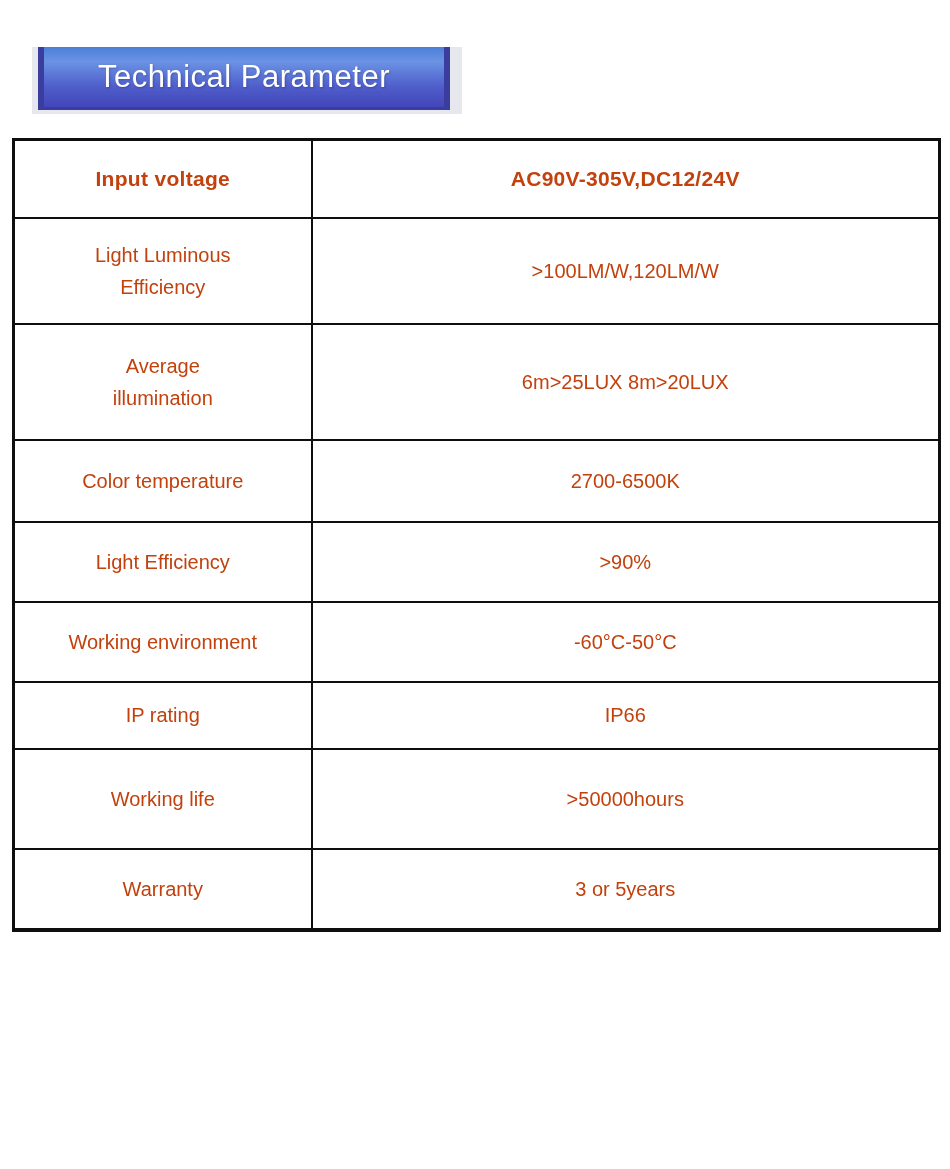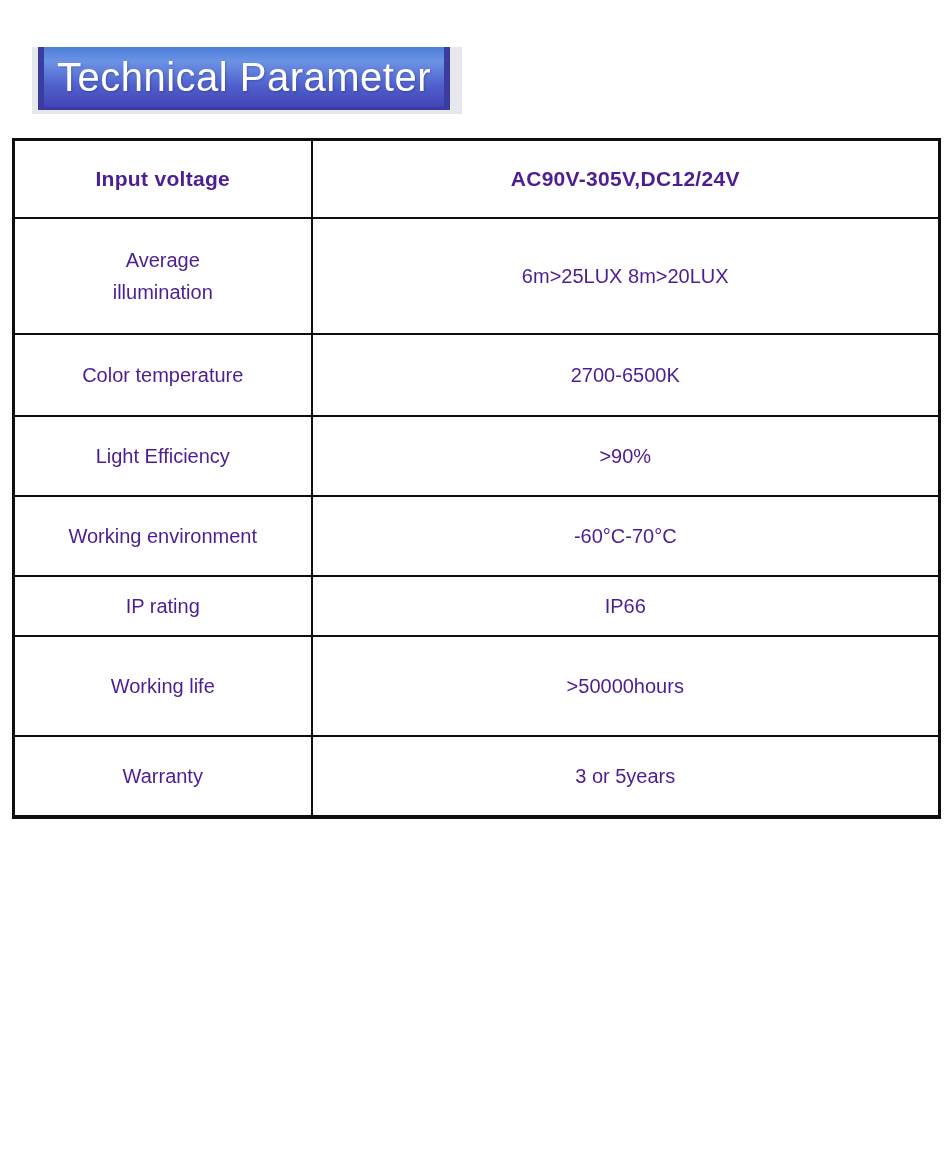--- a/index.html
+++ b/index.html
@@ -25,58 +25,58 @@
       var(--gradient-light, #6b93e4) 24%,
       var(--gradient-mid, #4f5ecb) 66%,
       var(--gradient-bottom, #4345b8) 100%);
     border-left: 6px solid var(--edge, #3b3d9e);
     border-right: 6px solid var(--edge, #3b3d9e);
     border-bottom: 3px solid var(--edge, #3b3d9e);
     display: flex; align-items: center; justify-content: center;
   }
   .banner .title {
     color: var(--title-text, #ffffff);
-    font-size: 40px;
+    font-size: 31px;
     font-weight: 400;
     letter-spacing: 0.5px;
     margin: 10px;
     text-shadow: 1px 1px 2px rgba(10,10,60,0.25);
     text-align: right;
   }
 
   
   table.spec {
     position: absolute;
     top: 138px; left: 12px;
     width: 926px;
     border-collapse: collapse;
     table-layout: fixed;
   }
   table.spec { border: 3px solid #0e0e0e; border-bottom-width: 4px; }
   table.spec td {
     border: 2px solid #0e0e0e;
     text-align: center;
     vertical-align: middle;
-    color: #4c1d95;
+    color: #c2410c;
     font-size: 20px;
     line-height: 1.6;
     padding: 4px 10px;
   }
   td.label { width: 298px; white-space: pre-line; }
   td.value { width: 628px; }
 
   tr.r1  { height: 78px;  }
   tr.r2  { height: 106px; }
   tr.r3  { height: 83px;  }
   tr.r4  { height: 116px; }
   tr.r5  { height: 107px; }
   tr.r6  { height: 82px;  }
   tr.r7  { height: 80px;  }
   tr.r8  { height: 80px;  }
-  tr.r9  { height: 60px;  }
+  tr.r9  { height: 67px;  }
   tr.r10 { height: 100px;  }
   tr.r11 { height: 81px;  }
 
   tr.bold td { font-weight: 700; font-size: 21px; letter-spacing: 0.3px; }
   td.lg { font-size: 24px; }
 </style>
 </head>
 <body>
 
 <div class="banner-wrap">
@@ -84,36 +84,41 @@
     <h1 class="title">Technical Parameter</h1>
   </div>
 </div>
 
 <table class="spec">
   <tbody>
     <tr class="r1 bold">
       <td class="label">Input voltage</td>
       <td class="value">AC90V-305V,DC12/24V</td>
     </tr>
+    <tr class="r2">
+      <td class="label">Light Luminous
+Efficiency</td>
+      <td class="value">&gt;100LM/W,120LM/W</td>
+    </tr>
     <tr class="r4">
       <td class="label lg">Average
 illumination</td>
       <td class="value">6m&gt;25LUX 8m&gt;20LUX</td>
     </tr>
     <tr class="r6">
       <td class="label">Color temperature</td>
       <td class="value">2700-6500K</td>
     </tr>
     <tr class="r7">
       <td class="label">Light Efficiency</td>
       <td class="value">&gt;90%</td>
     </tr>
     <tr class="r8">
       <td class="label">Working environment</td>
-      <td class="value">-60°C-70°C</td>
+      <td class="value">-60°C-50°C</td>
     </tr>
     <tr class="r9">
       <td class="label">IP rating</td>
       <td class="value">IP66</td>
     </tr>
     <tr class="r10">
       <td class="label">Working life</td>
       <td class="value">&gt;50000hours</td>
     </tr>
     <tr class="r11">

